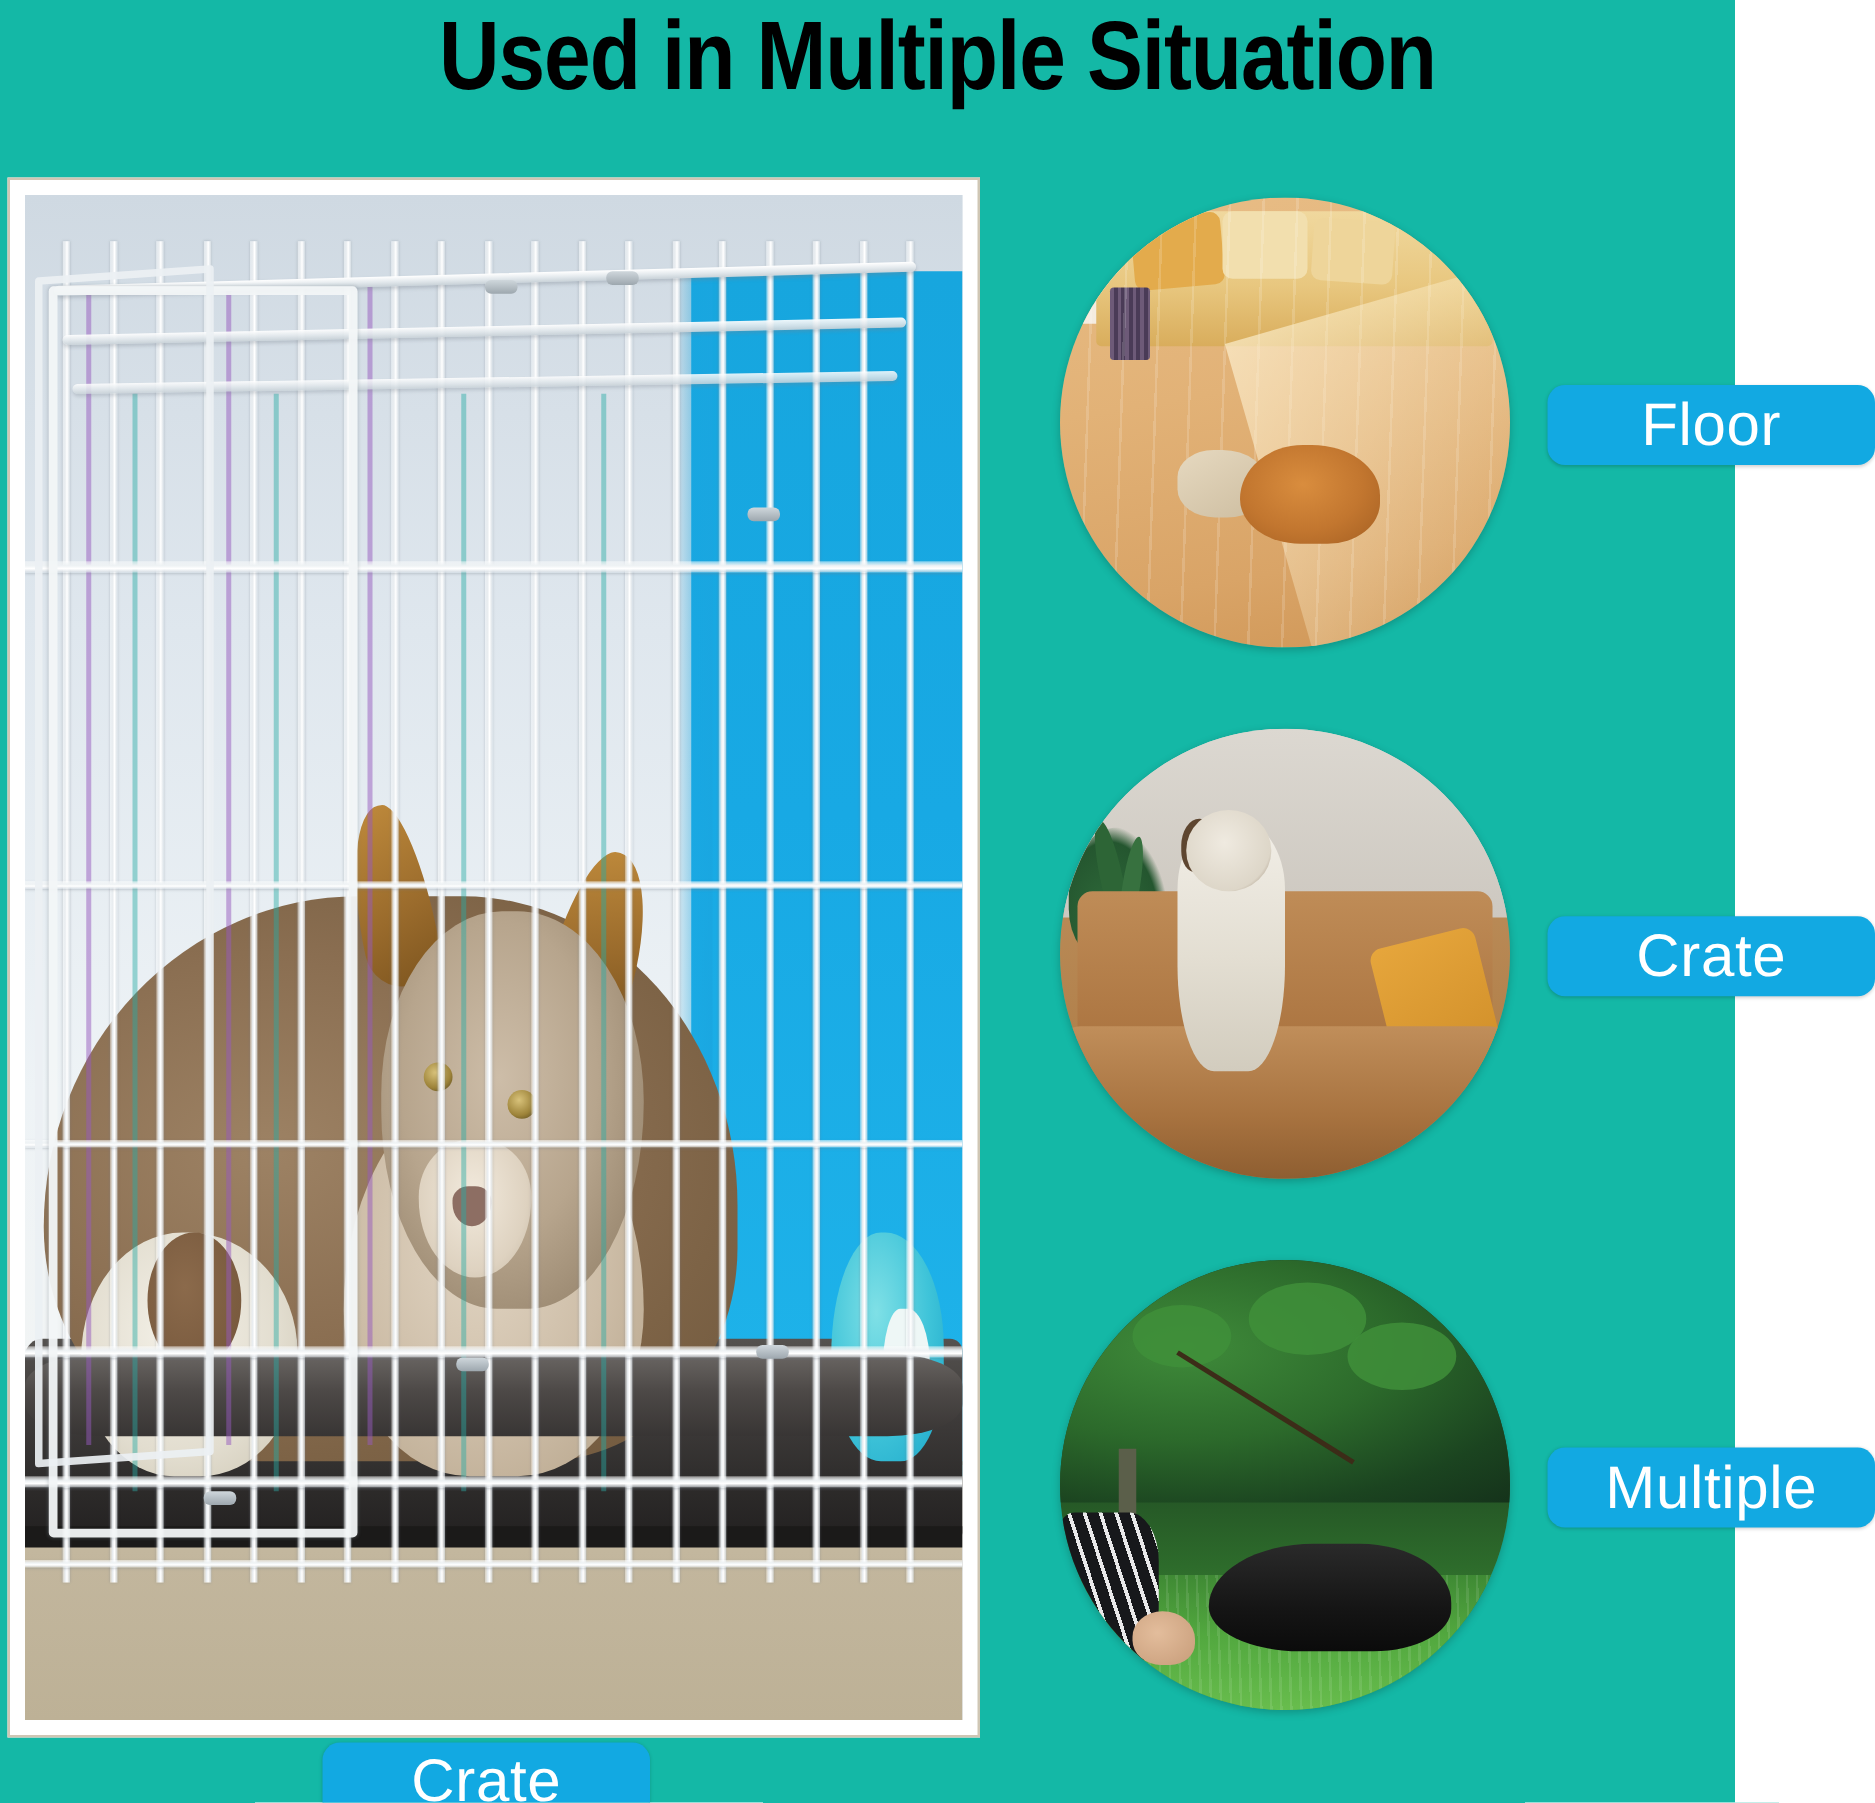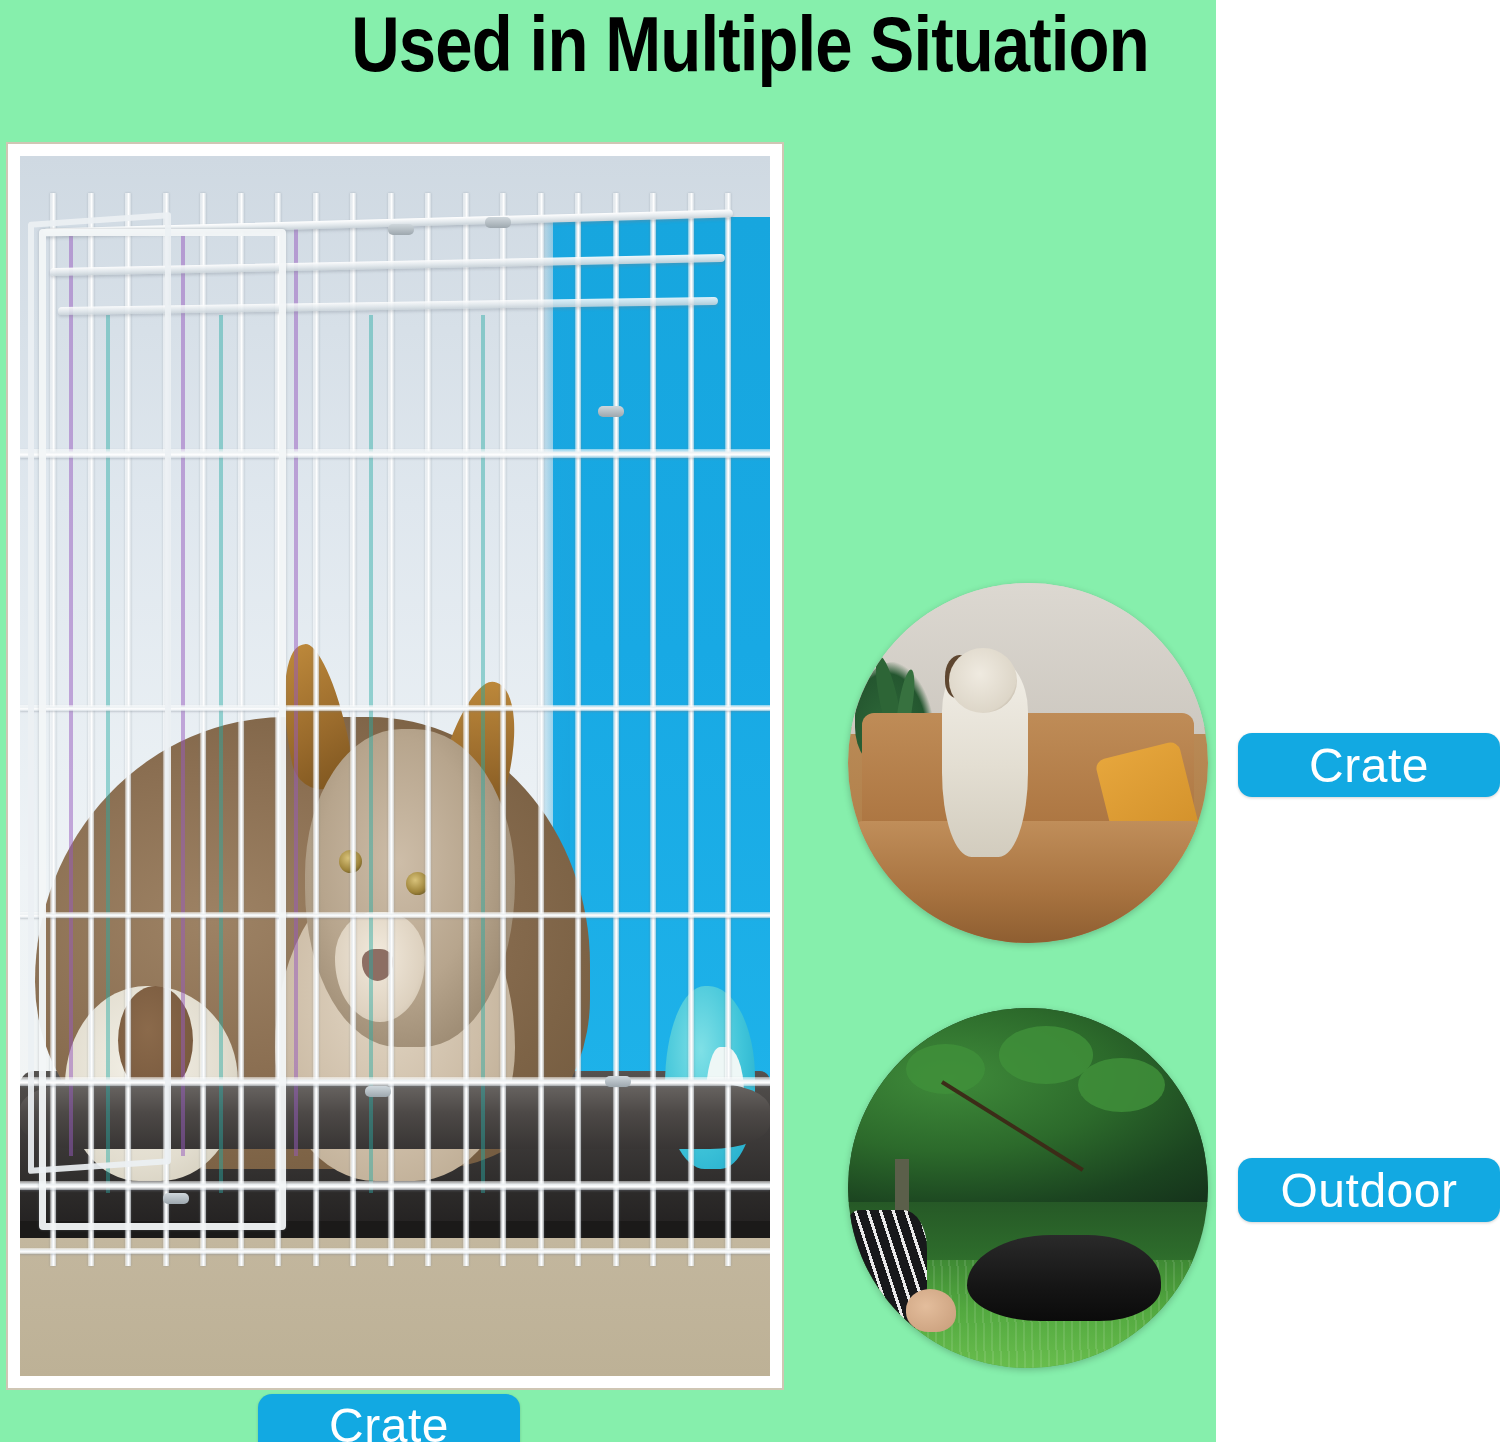--- a/index.html
+++ b/index.html
@@ -8,23 +8,23 @@
   html, body {
     width: 1500px;
     height: 1442px;
     background: #ffffff;
     font-family: "Liberation Sans", sans-serif;
     overflow: hidden;
   }
 
   .page {
     position: relative;
-    width: 1216px;
+    width: 1388px;
     height: 1442px;
-    background: #86efac;
+    background: #14b8a6;
   }
 
   
   .page-title {
     position: absolute;
     left: 0;
     top: -4px;
     width: 1500px;
     text-align: center;
     font-family: "Liberation Sans", sans-serif;
@@ -495,20 +495,37 @@
         <div class="latch" style="left:19%; top:85.0%;"></div>
       </div>
 
     </div>
   </div>
 
   <div class="pill pill-crate">Crate</div>
 
   <div class="thumb-list">
 
+    <div class="thumb-row row-0">
+      <div class="thumb-circle">
+        <div class="sc-floor">
+          <div class="wall"></div>
+          <div class="couch"></div>
+          <div class="cush1"></div>
+          <div class="cush2"></div>
+          <div class="cush3"></div>
+          <div class="vase"></div>
+          <div class="planks"></div>
+          <div class="sun"></div>
+          <div class="blanket"></div>
+          <div class="dog"></div>
+        </div>
+      </div>
+      <div class="pill pill-right">Floor</div>
+    </div>
 
     <div class="thumb-row row-1">
       <div class="thumb-circle">
         <div class="sc-sofa">
           <div class="wall"></div>
           <div class="plant"></div>
           <div class="leaf1"></div>
           <div class="leaf2"></div>
           <div class="back"></div>
           <div class="pillow"></div>
@@ -529,18 +546,18 @@
           <div class="leafclump lc2"></div>
           <div class="leafclump lc3"></div>
           <div class="branch"></div>
           <div class="trunk"></div>
           <div class="grass"></div>
           <div class="dog"></div>
           <div class="sleeve"></div>
           <div class="hand"></div>
         </div>
       </div>
-      <div class="pill pill-right">Outdoor</div>
+      <div class="pill pill-right">Multiple</div>
     </div>
 
   </div>
 
 </div>
 
 </body></html>

